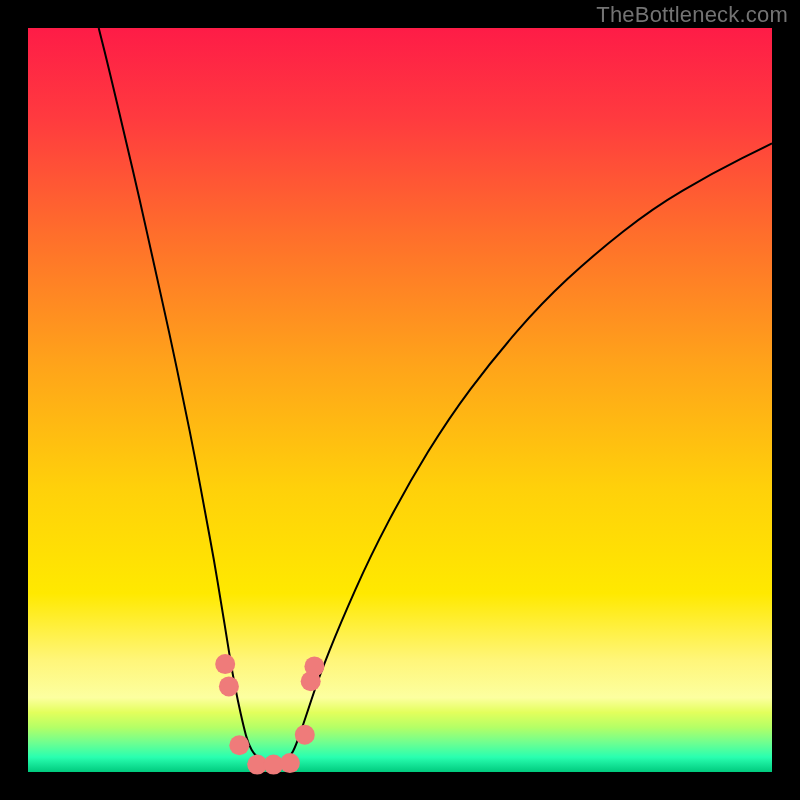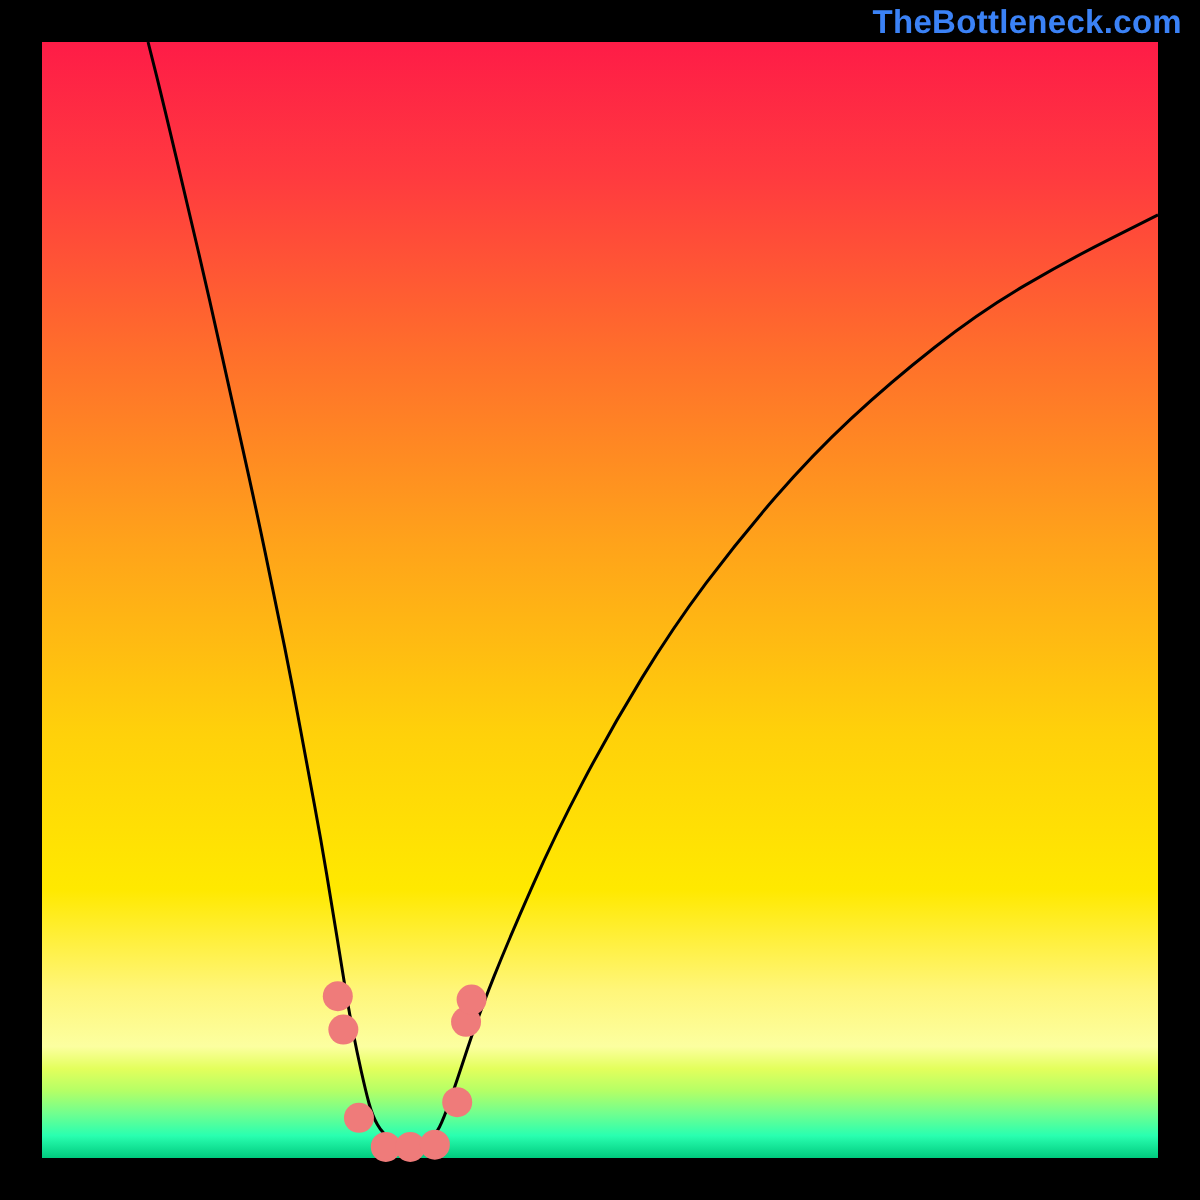--- a/index.html
+++ b/index.html
@@ -15,22 +15,22 @@
     height: 800px;
     background: #000000;
     position: relative;
   }
   .watermark {
     position: absolute;
     top: 2px;
     right: 12px;
     font-family: Arial, Helvetica, sans-serif;
     font-size: 22px;
-    font-weight: 700;
-    color: #3b82f6;
+    font-weight: 400;
+    color: #737373;
     letter-spacing: 0.2px;
     z-index: 10;
   }
   svg {
     display: block;
   }
 </style>
 </head>
 <body>
 

